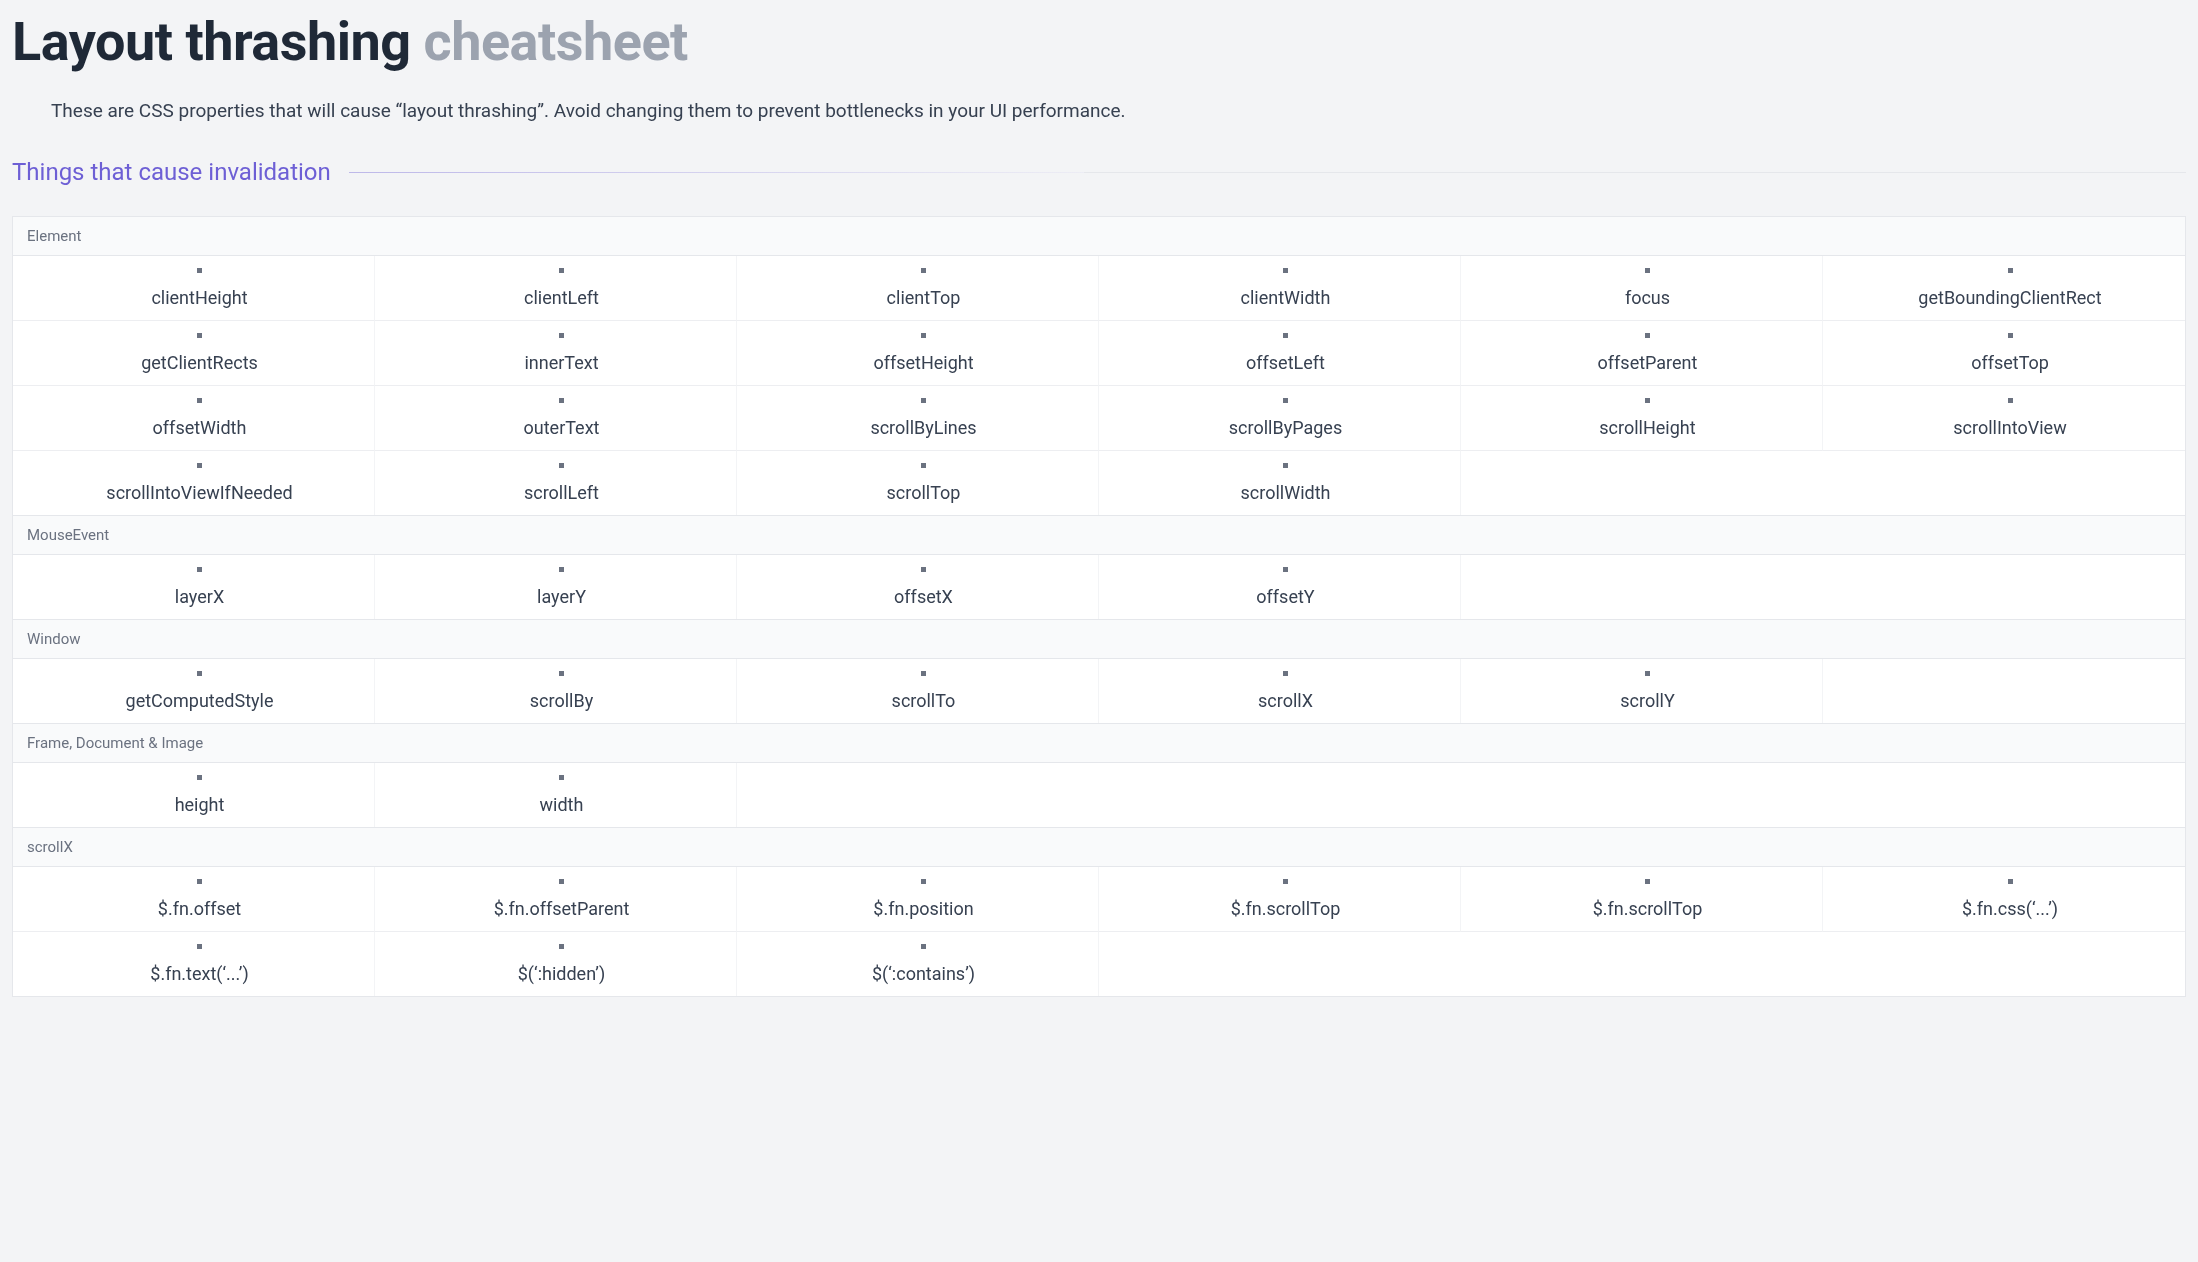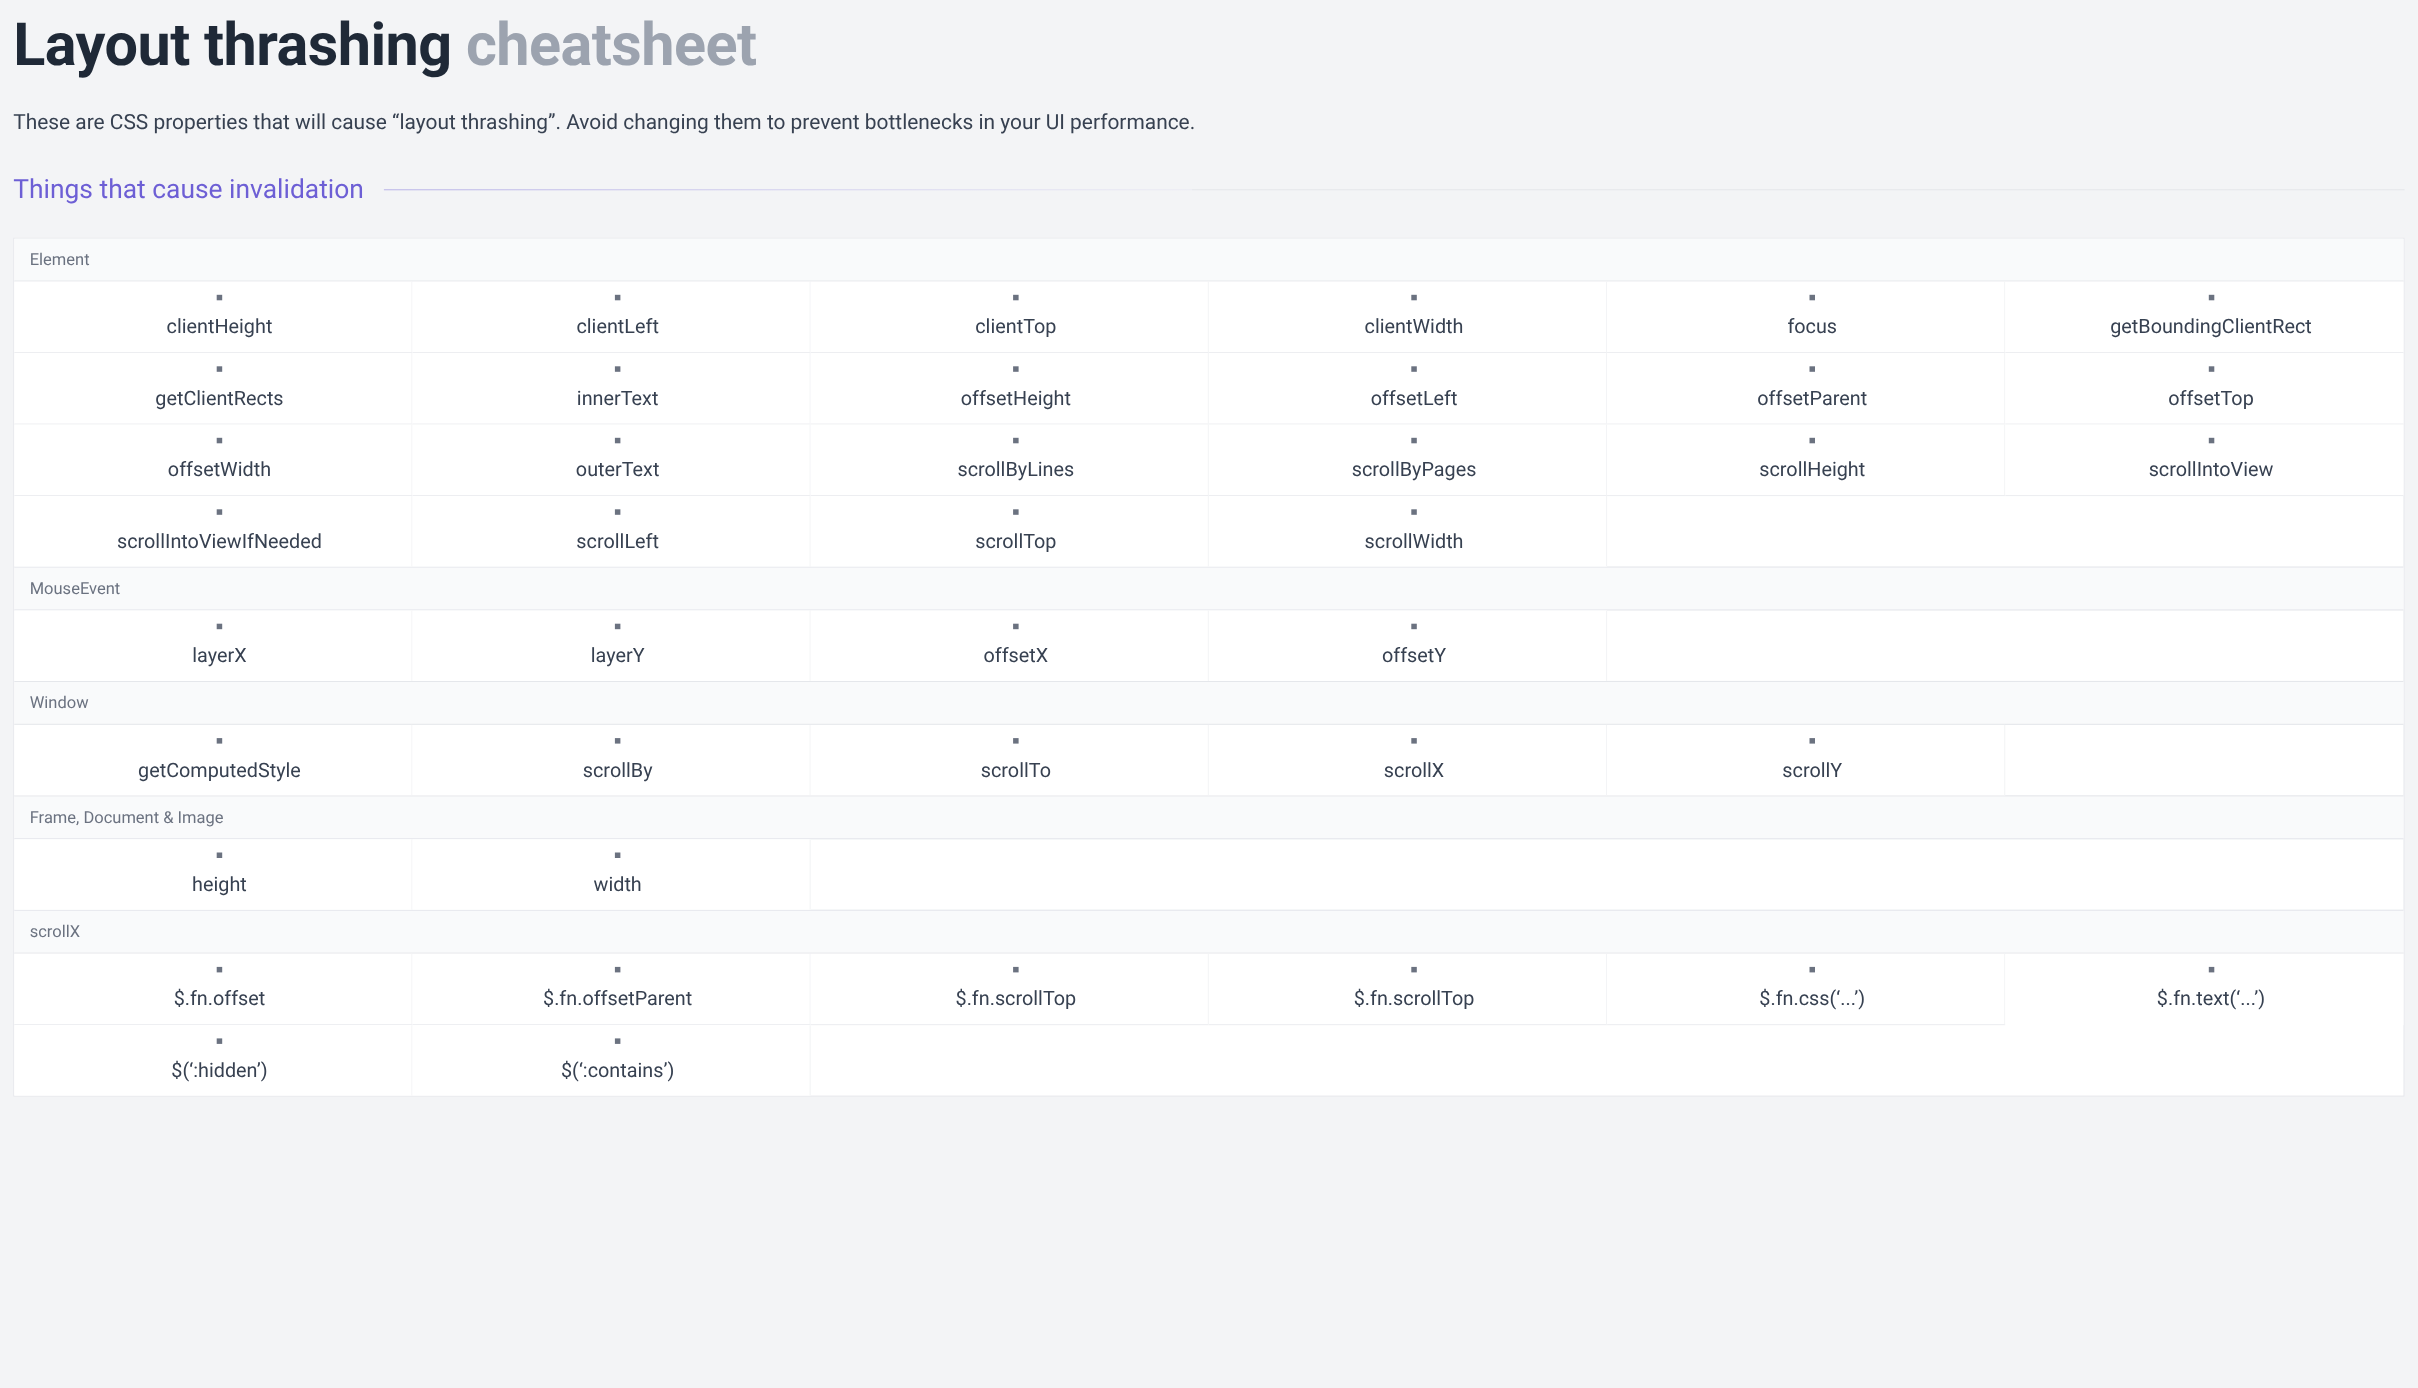--- a/index.html
+++ b/index.html
@@ -19,20 +19,21 @@
     margin-bottom: 28px;
     line-height: 1.1;
   }
   .title-suffix {
     color: #9ca3af;
   }
   .intro {
     font-size: 19px;
     color: #374151;
     margin-bottom: 36px;
+    margin-left: 39px;
   }
   .section-heading-wrap {
     display: flex;
     align-items: center;
     gap: 18px;
     margin-bottom: 30px;
   }
   .section-heading {
     font-size: 24px;
     font-weight: 400;
@@ -249,20 +250,24 @@
         <div class="cell">
           <span class="bullet"></span>
           <span>$.fn.offset</span>
         </div>
         <div class="cell">
           <span class="bullet"></span>
           <span>$.fn.offsetParent</span>
         </div>
         <div class="cell">
           <span class="bullet"></span>
+          <span>$.fn.position</span>
+        </div>
+        <div class="cell">
+          <span class="bullet"></span>
           <span>$.fn.scrollTop</span>
         </div>
         <div class="cell">
           <span class="bullet"></span>
           <span>$.fn.scrollTop</span>
         </div>
         <div class="cell">
           <span class="bullet"></span>
           <span>$.fn.css(‘...’)</span>
         </div>

